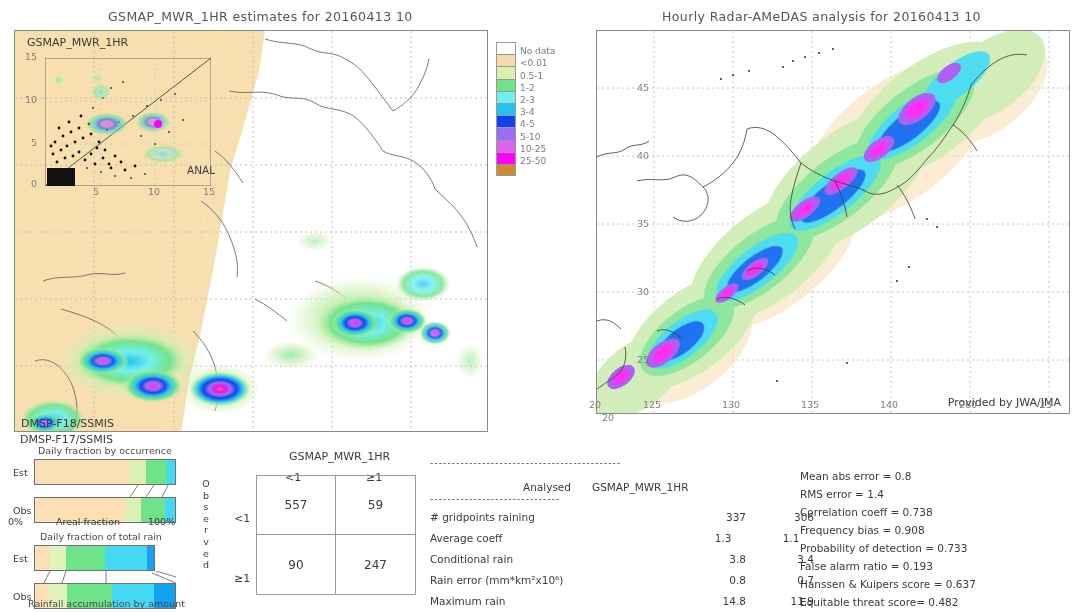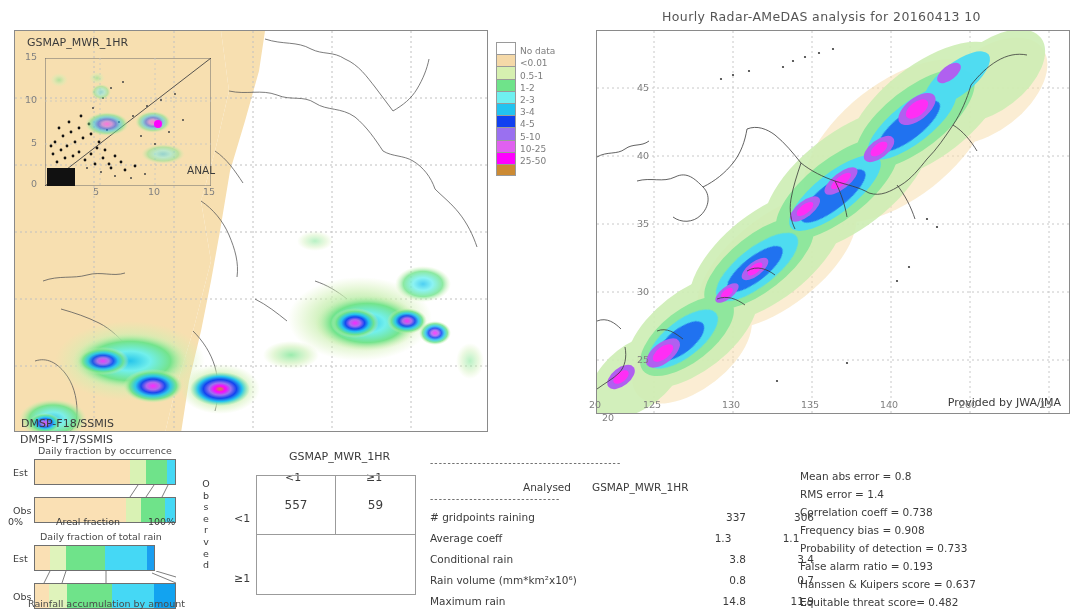--- a/index.html
+++ b/index.html
@@ -78,20 +78,21 @@
   }
   .srow { position: absolute; font-size: 10.5px; color: #3b3b3b; white-space: nowrap; }
   .snum { position: absolute; font-size: 10.5px; color: #3b3b3b; text-align: right; white-space: nowrap; }
   .dash { position: absolute; font-size: 10.5px; color: #3b3b3b; white-space: nowrap; letter-spacing: 1.1px; }
 </style>
 </head>
 <body>
 
 <div id="page">
 
+  <div class="ttl" style="left:108px; top:9px;">GSMAP_MWR_1HR estimates for 20160413 10</div>
 
   <div class="mapbox" style="left:14px; top:30px; width:474px; height:402px; background:#ffffff;">
     <svg width="474" height="402" style="position:absolute;left:0;top:0">
       <defs>
         <radialGradient id="rg1">
             <stop offset="0%" stop-color="#ff20ff"></stop>
             <stop offset="22%" stop-color="#b060f0"></stop>
             <stop offset="40%" stop-color="#1040f0"></stop>
             <stop offset="58%" stop-color="#22c3f0"></stop>
             <stop offset="78%" stop-color="#6fe38a"></stop>
@@ -458,20 +459,22 @@
   <div class="chartcap" style="left:28px; top:598px;text-align:center;">Rainfall accumulation by amount</div>
 
   <div class="chead" style="left:289px; top:450px;">GSMAP_MWR_1HR</div>
   <div class="chead" style="left:285px; top:471px;">&lt;1</div>
   <div class="chead" style="left:366px; top:471px;">≥1</div>
   <div class="chead" style="left:234px; top:512px;">&lt;1</div>
   <div class="chead" style="left:234px; top:572px;">≥1</div>
   <div id="ctable">
       <div class="cell">557</div>
       <div class="cell">59</div>
+      <div class="cell">90</div>
+      <div class="cell">247</div>
     </div>
   <div id="obs-vertical">
       <div>O</div>
       <div>b</div>
       <div>s</div>
       <div>e</div>
       <div>r</div>
       <div>v</div>
       <div>e</div>
       <div>d</div>
@@ -487,21 +490,21 @@
   <div class="snum" style="left:768px; top:511px; width:46px;">306</div>
 
   <div class="srow" style="left:430px; top:532px;">Average coeff</div>
   <div class="snum" style="left:700px; top:532px; width:46px;text-align:center;">1.3</div>
   <div class="snum" style="left:768px; top:532px; width:46px;text-align:center;">1.1</div>
 
   <div class="srow" style="left:430px; top:553px;">Conditional rain</div>
   <div class="snum" style="left:700px; top:553px; width:46px;">3.8</div>
   <div class="snum" style="left:768px; top:553px; width:46px;">3.4</div>
 
-  <div class="srow" style="left:430px; top:574px;">Rain volume (mm*km²x10⁶)</div>
+  <div class="srow" style="left:430px; top:574px;">Rain error (mm*km²x10⁶)</div>
   <div class="snum" style="left:700px; top:574px; width:46px;">0.8</div>
   <div class="snum" style="left:768px; top:574px; width:46px;">0.7</div>
 
   <div class="srow" style="left:430px; top:595px;">Maximum rain</div>
   <div class="snum" style="left:700px; top:595px; width:46px;">14.8</div>
   <div class="snum" style="left:768px; top:595px; width:46px;">11.9</div>
 
   <div class="srow" style="left:800px; top:470px;">Mean abs error = 0.8</div>
   <div class="srow" style="left:800px; top:488px;">RMS error = 1.4</div>
   <div class="srow" style="left:800px; top:506px;">Correlation coeff = 0.738</div>

